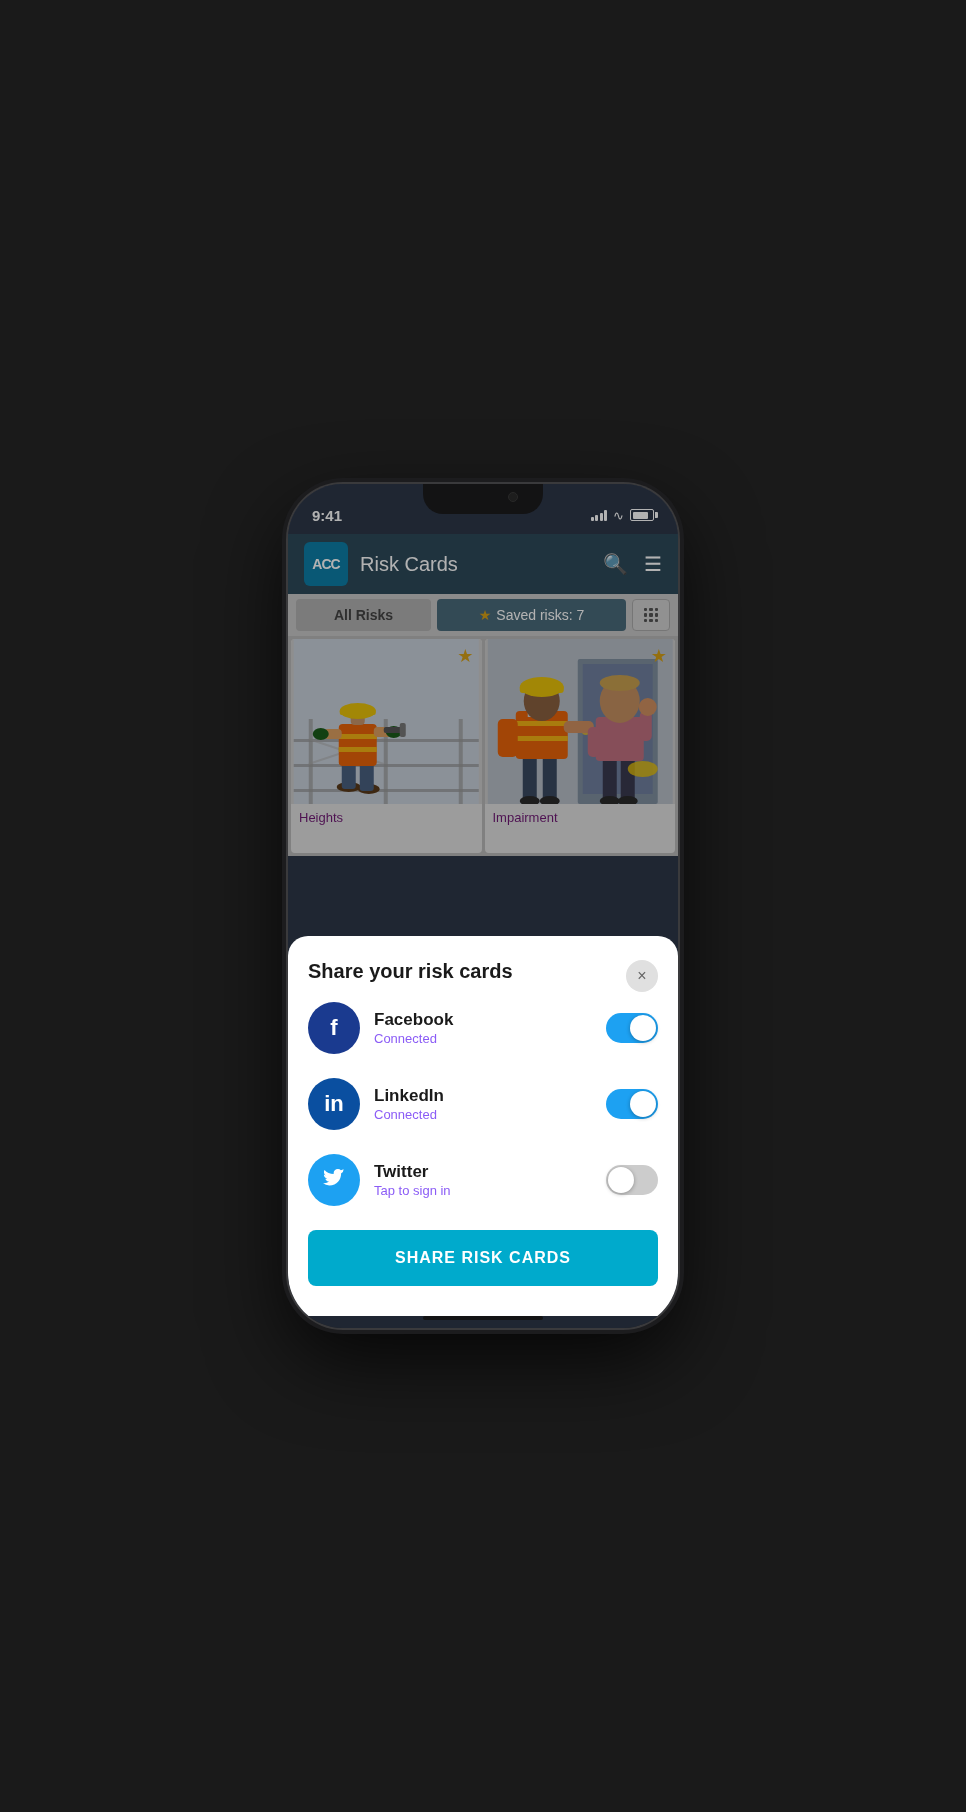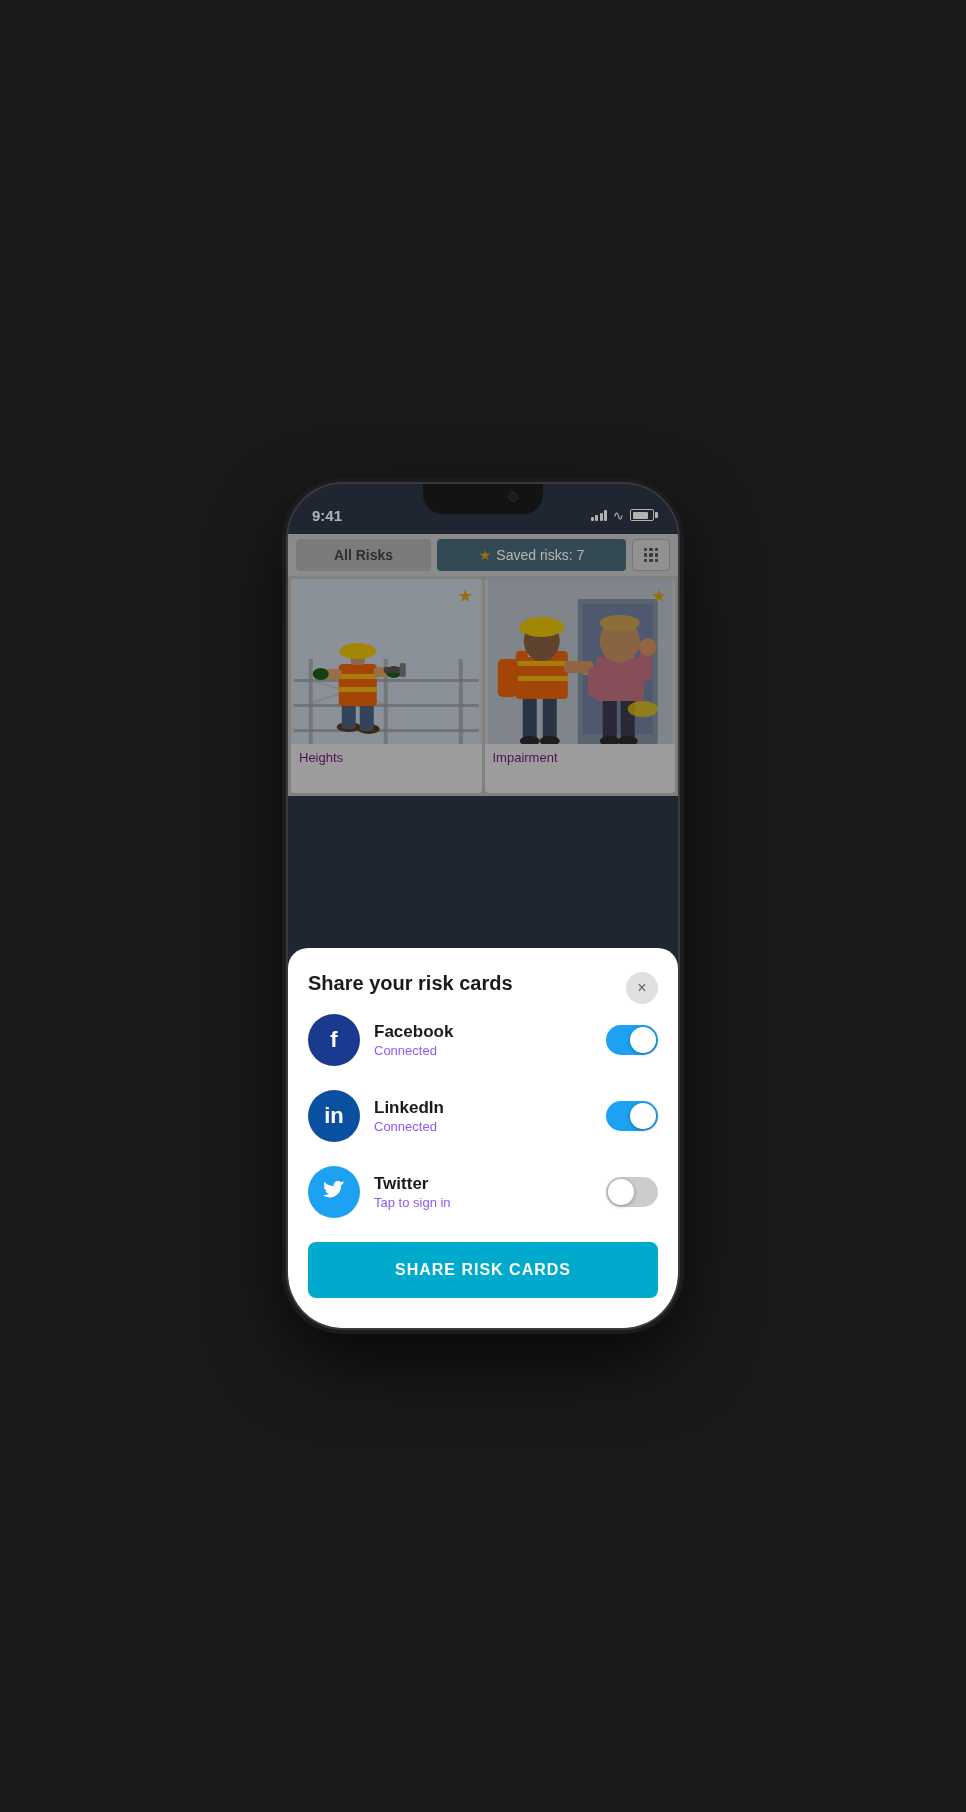--- a/index.html
+++ b/index.html
@@ -304,21 +304,21 @@
       bottom: 0;
       left: 0;
       right: 0;
       top: 0;
       background: rgba(0,0,0,0.3);
       z-index: 20;
     }
 
     .modal {
       position: absolute;
-      bottom: 0;
+      bottom: 12px;
       left: 0;
       right: 0;
       background: white;
       border-radius: 20px 20px 0 0;
       padding: 24px 20px 30px;
       z-index: 30;
     }
 
     .modal-header {
       display: flex;
@@ -483,20 +483,28 @@
             <span></span>
             <span></span>
         </div>
         <span class="wifi-icon">∿</span>
         <div class="battery-icon">
           <div class="battery-fill"></div>
         </div>
       </div>
     </div>
 
+    <div class="app-header">
+      <div class="acc-logo">ACC</div>
+      <span class="app-title">Risk Cards</span>
+      <div class="header-icons">
+        <span class="header-icon">🔍</span>
+        <span class="header-icon">☰</span>
+      </div>
+    </div>
 
     <div class="tab-bar">
       <div class="tab-all">
         <span>All Risks</span>
       </div>
       <div class="tab-saved">
         <span class="star">★</span>
         <span>Saved risks: 7</span>
       </div>
       <div class="tab-list">

